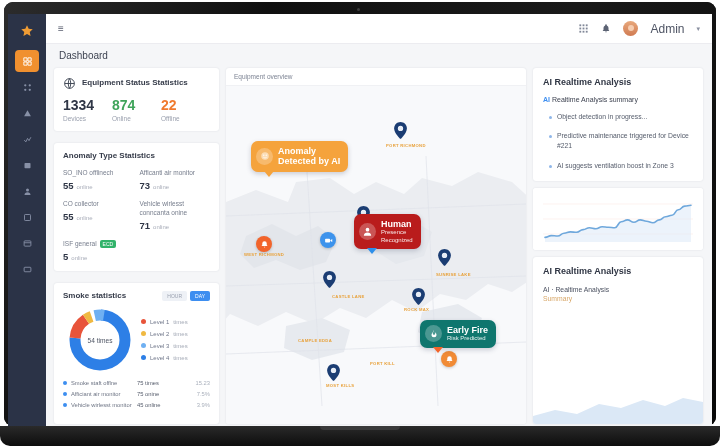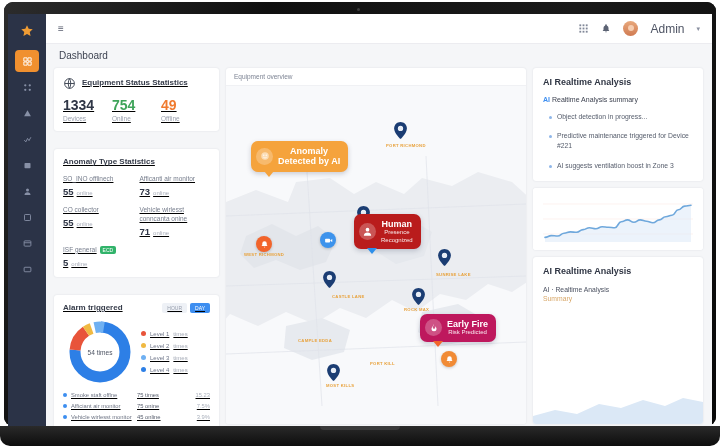--- a/index.html
+++ b/index.html
@@ -114,21 +114,21 @@
     display: flex; align-items: center;
   }
   #crumb span { margin-left: 13px; font-size: 10px; color: #3e4452; }
 
   
   #content {
     position: absolute; left: 46px; top: 54px;
     width: 650px; height: 356px;
     display: flex; gap: 7px;
   }
-  .col-left  { width: 165px; display: flex; flex-direction: column; gap: 18px; text-decoration: underline; }
+  .col-left  { width: 165px; display: flex; flex-direction: column; gap: 12px; }
   .col-mid   { width: 300px; display: flex; flex-direction: column; }
   .col-right { width: 170px; display: flex; flex-direction: column; gap: 7px; }
 
   .card {
     background: #ffffff;
     border-radius: 3px;
     box-shadow: 0 0 2px rgba(40,50,80,.13);
   }
 
   
@@ -187,21 +187,21 @@
 
   
   #map-card { flex: 1; padding: 0; position: relative; overflow: hidden; }
   #map-head {
     height: 18px; display: flex; align-items: center;
     padding-left: 8px; font-size: 6.5px; color: #7c8393;
     border-bottom: 1px solid #f0f1f4;
   }
   #map-area {
     position: absolute; left: 0; top: 18px; right: 0; bottom: 0;
-    background: #f7f8fa; overflow: hidden; text-align: center;
+    background: #f7f8fa; overflow: hidden;
   }
   #map-svg { position: absolute; left: 0; top: 0; }
   .pin {
     position: absolute; width: 13px; height: 17px;
   }
   .pin svg { display: block; }
   .map-lbl {
     position: absolute; font-size: 4.2px; color: #e8a23c;
     letter-spacing: .3px; white-space: nowrap; font-weight: bold;
   }
@@ -221,21 +221,21 @@
   .bub-icon {
     width: 17px; height: 17px; border-radius: 50%;
     background: rgba(255,255,255,.25);
     display: flex; align-items: center; justify-content: center;
     flex: 0 0 auto;
   }
   .bub-t1 { font-size: 9px; font-weight: bold; line-height: 1.15; }
   .bub-t2 { font-size: 6px; opacity: .9; line-height: 1.2; }
   .b-orange { background: #f5a33c; color: #f5a33c; }
   .b-blue   { background: #b91c1c; color: #2e8fea; }
-  .b-red    { background: #be185d; color: #f2642b; }
+  .b-red    { background: #0f766e; color: #f2642b; margin-top: 6px; }
   .bubble > div:not(.bub-icon) { color: #ffffff; }
   .dot-marker {
     position: absolute; width: 16px; height: 16px; border-radius: 50%;
     display: flex; align-items: center; justify-content: center;
     color: #fff; box-shadow: 0 1px 3px rgba(0,0,0,.2);
   }
   .dm-orange { background: #f18b35; }
   .dm-red    { background: #f2642b; }
   .dm-blue   { background: #3d93ec; }
 
@@ -372,25 +372,25 @@
               </svg>
             </span>
             <span class="card-title">Equipment Status Statistics</span>
           </div>
           <div id="stat-row">
             <div class="stat">
               <div class="stat-num s-total">1334</div>
               <div class="stat-lbl">Devices</div>
             </div>
             <div class="stat">
-              <div class="stat-num s-online">754</div>
+              <div class="stat-num s-online">874</div>
               <div class="stat-lbl">Online</div>
             </div>
             <div class="stat">
-              <div class="stat-num s-offline">49</div>
+              <div class="stat-num s-offline">22</div>
               <div class="stat-lbl">Offline</div>
             </div>
           </div>
         </div>
 
         <div class="card" id="dev-type">
           <div class="card-title">Anomaly Type Statistics</div>
           <div id="dt-grid">
             <div>
               <div class="dt-name">SO_INO offlinech</div>
@@ -427,21 +427,21 @@
               <div class="dt-val">
                   <span class="dt-num">5</span>
                   <span class="dt-unit">online</span>
                 </div>
             </div>
           </div>
         </div>
 
         <div class="card" id="alarm">
           <div id="alarm-head">
-            <span class="card-title">Alarm triggered</span>
+            <span class="card-title">Smoke statistics</span>
             <span id="alarm-toggle">
               <span class="tg">HOUR</span>
               <span class="tg on">DAY</span>
             </span>
           </div>
           <div id="alarm-body">
             <div id="donut-wrap">
               <svg width="66" height="66" viewBox="0 0 42 42">
                 <circle cx="21" cy="21" r="15.9" fill="none" stroke="#2d7fe6" stroke-width="7" stroke-dasharray="76 24" stroke-dashoffset="25"></circle>
                 <circle cx="21" cy="21" r="15.9" fill="none" stroke="#e8543a" stroke-width="7" stroke-dasharray="14 86" stroke-dashoffset="49"></circle>

